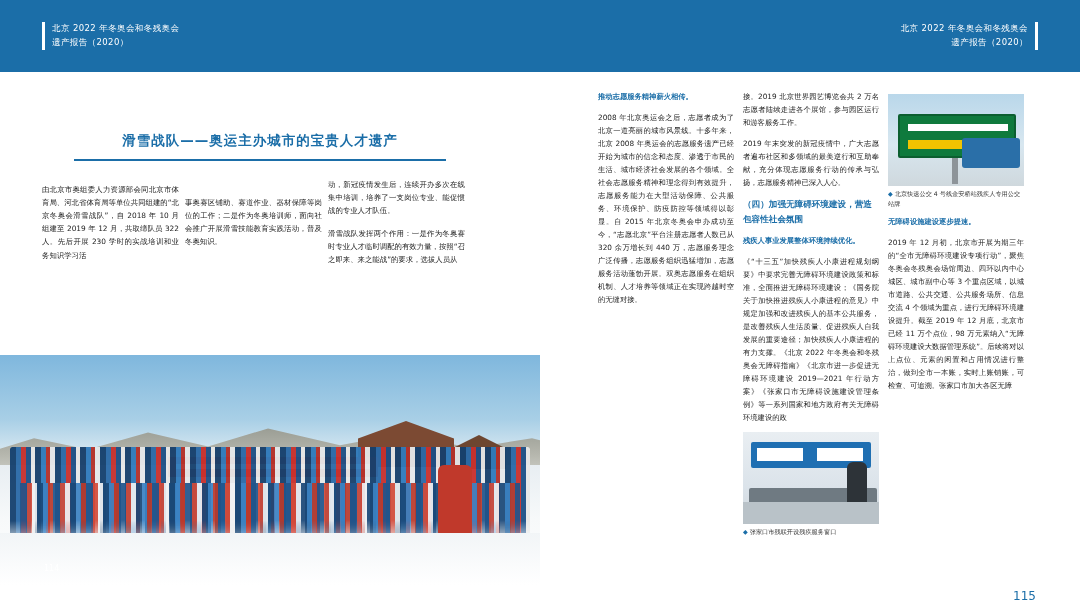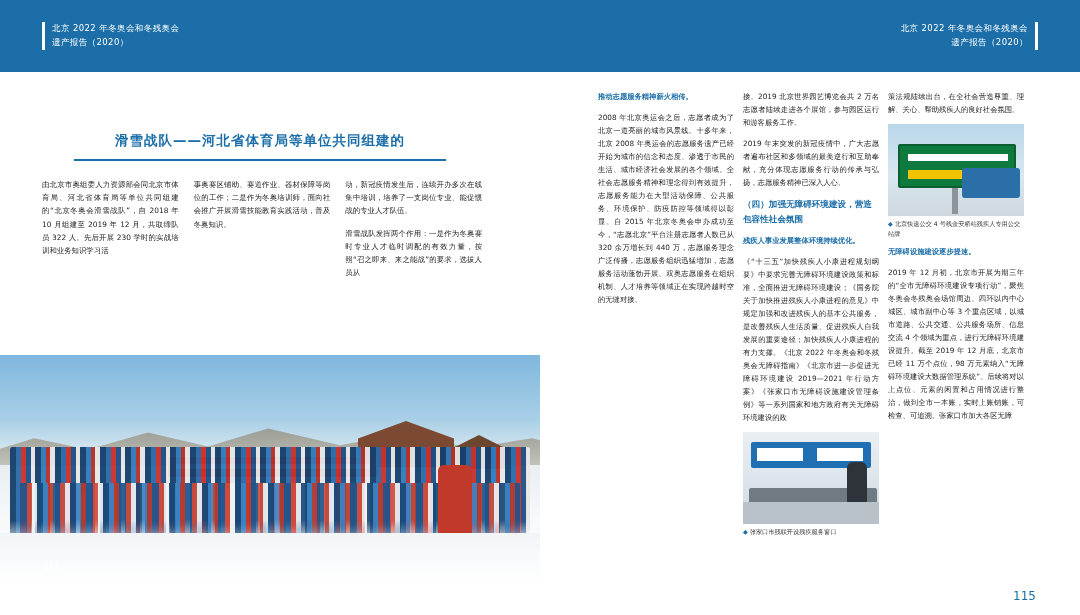--- a/index.html
+++ b/index.html
@@ -34,21 +34,21 @@
   }
   .lp-title {
     color: #1b6ea8; font-size: 13.5px; font-weight: bold; letter-spacing: 1px;
     display: inline-block; padding-bottom: 5px;
   }
   .lp-title-rule {
     width: 372px; height: 2px; background: #1b6ea8; margin: 4px auto 0;
   }
   .lp-cols {
     position: absolute; left: 42px; top: 178px; width: 440px;
-    display: flex; gap: 15px;
+    display: flex; gap: 6px; align-items: center;
   }
   .lp-col { width: 137px; }
   .lp-col p {
     font-size: 7.4px; line-height: 13.2px; color: #222; text-align: justify;
     text-justify: inter-ideograph; margin-bottom: 9px;
   }
   .lp-photo {
     position: absolute; left: 0; top: 355px; width: 540px; height: 230px;
     overflow: hidden;
   }
@@ -198,21 +198,21 @@
 
     <div class="lp-header">
       <div class="lp-header-bar"></div>
       <div class="lp-header-text">
         <div>北京 2022 年冬奥会和冬残奥会</div>
         <div>遗产报告（2020）</div>
       </div>
     </div>
 
     <div class="lp-title-wrap">
-      <div class="lp-title">滑雪战队——河北省体育局等单位共同组建的</div>
+      <div class="lp-title">滑雪战队——奥运主办城市的宝贵人才遗产</div>
       <div class="lp-title-rule"></div>
     </div>
 
     <div class="lp-cols">
       <div class="lp-col">
         <p>由北京市奥组委人力资源部会同北京市体育局、河北省体育局等单位共同组建的“北京冬奥会滑雪战队”，自 2018 年 10 月组建至 2019 年 12 月，共取缔队员 322 人。先后开展 230 学时的实战培训和业务知识学习活</p>
       </div>
       <div class="lp-col">
         <p>事奥赛区铺助、赛道作业、器材保障等岗位的工作；二是作为冬奥培训师，面向社会推广开展滑雪技能教育实践活动，普及冬奥知识。</p>
       </div>
@@ -280,21 +280,20 @@
               <div class="floor"></div>
             </div>
           </div>
           <div class="fig-cap">
             <span class="dot">◆ </span><span>张家口市残联开设残疾服务窗口</span>
           </div>
         </div>
       </div>
 
       <div class="rp-col">
-        <p>策法规陆续出台，在全社会营造尊重、理解、关心、帮助残疾人的良好社会氛围。</p>
 
         <div class="fig">
           <div class="fig-img">
             <div class="ph-sign">
               <div class="board">
                 <div class="l1"></div>
                 <div class="l2"></div>
               </div>
               <div class="pole"></div>
               <div class="bus"></div>

